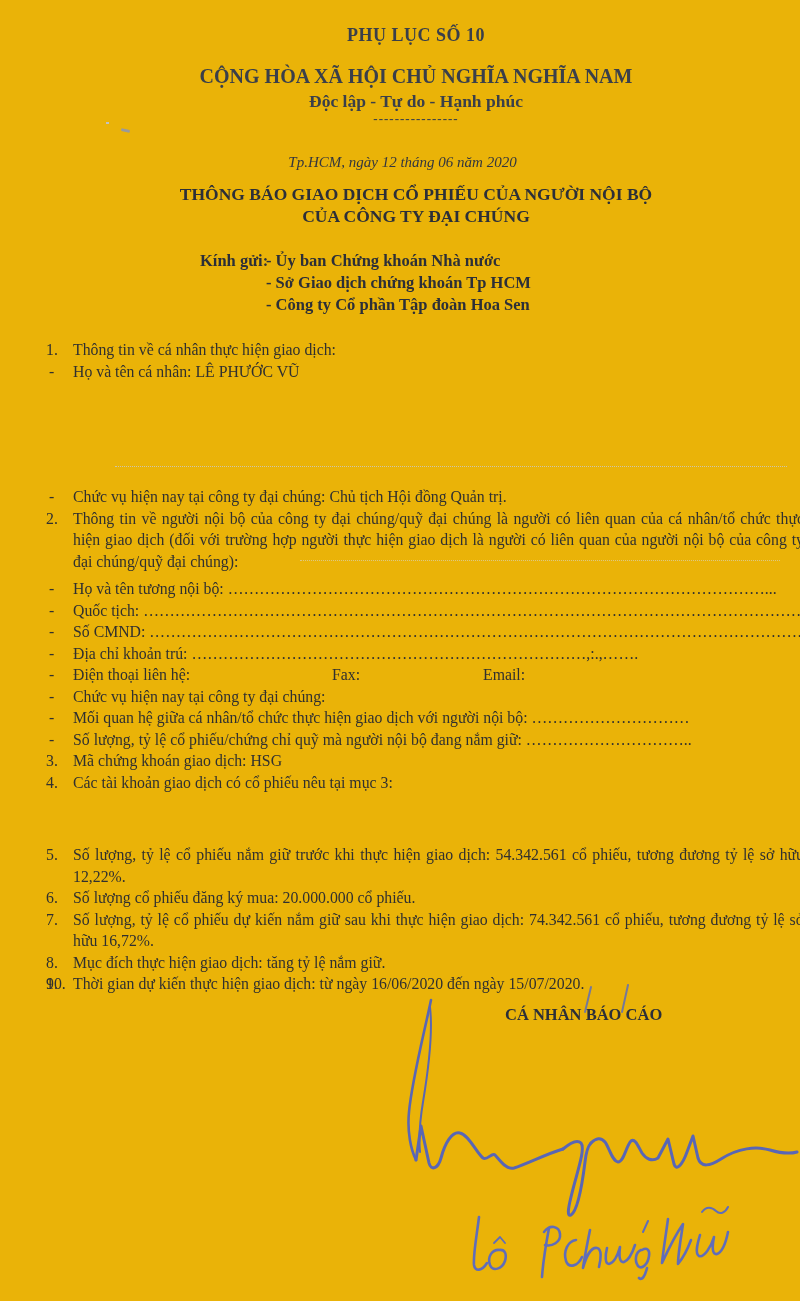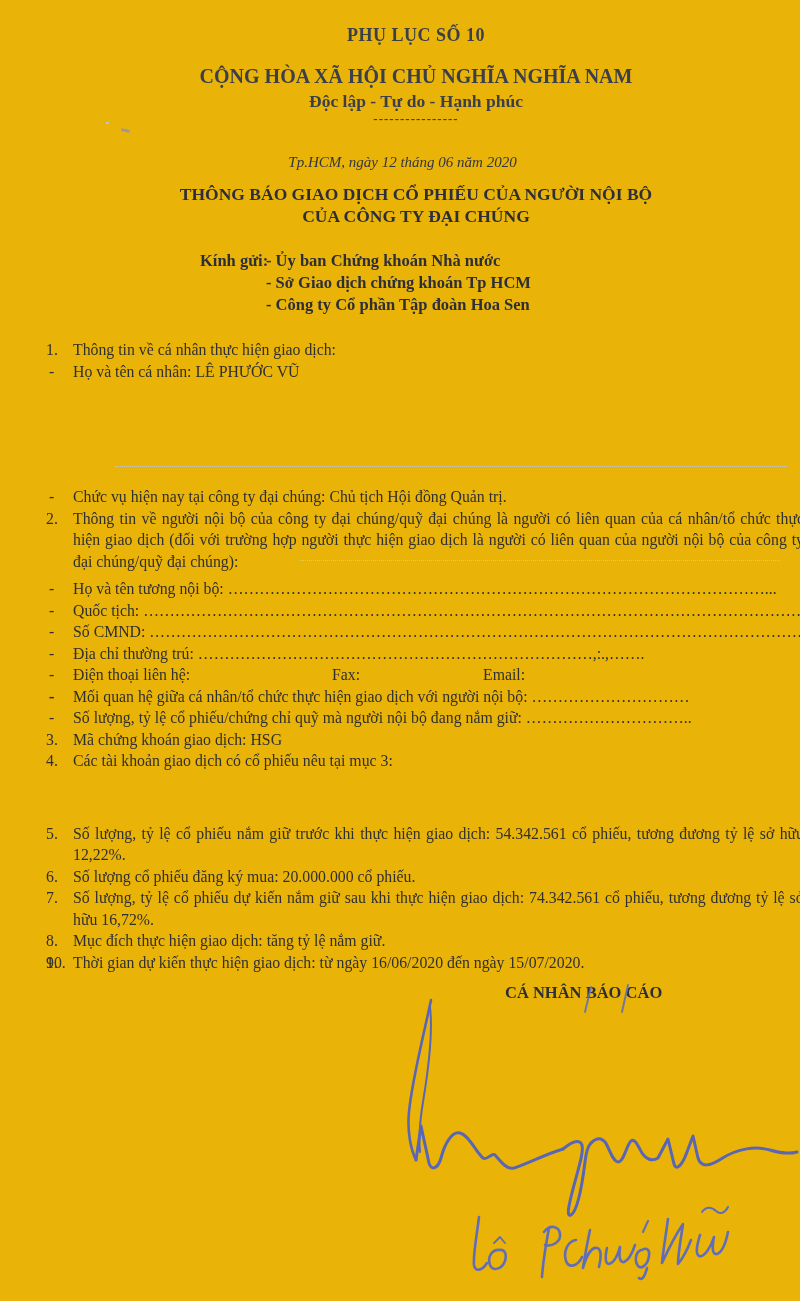--- a/index.html
+++ b/index.html
@@ -119,32 +119,33 @@
         <span>Quốc tịch: …………………………………………………………………………………………………………………...</span>
       </div>
 
       <div class="line dashm dots">
         <span class="m">-</span>
         <span>Số CMND: ………………………………………………………………………………………………………………….</span>
       </div>
 
       <div class="line dashm dots">
         <span class="m">-</span>
-        <span>Địa chỉ thường trú: …………………………………………………………………,:.,…….</span>
+        <span>Địa chỉ khoản trú: …………………………………………………………………,:.,…….</span>
       </div>
 
       <div class="phone-row">
         <span class="m">-</span>
         <span class="lbl">Điện thoại liên hệ:</span>
         <span class="fax">Fax:</span>
         <span class="email">Email:</span>
       </div>
 
       <div class="line dashm">
         <span class="m">-</span>
+        <span>Chức vụ hiện nay tại công ty đại chúng:</span>
       </div>
 
       <div class="line dashm dots">
         <span class="m">-</span>
         <span>Mối quan hệ giữa cá nhân/tổ chức thực hiện giao dịch với người nội bộ: …………………………</span>
       </div>
 
       <div class="line dashm dots">
         <span class="m">-</span>
         <span>Số lượng, tỷ lệ cổ phiếu/chứng chỉ quỹ mà người nội bộ đang nắm giữ: …………………………..</span>

